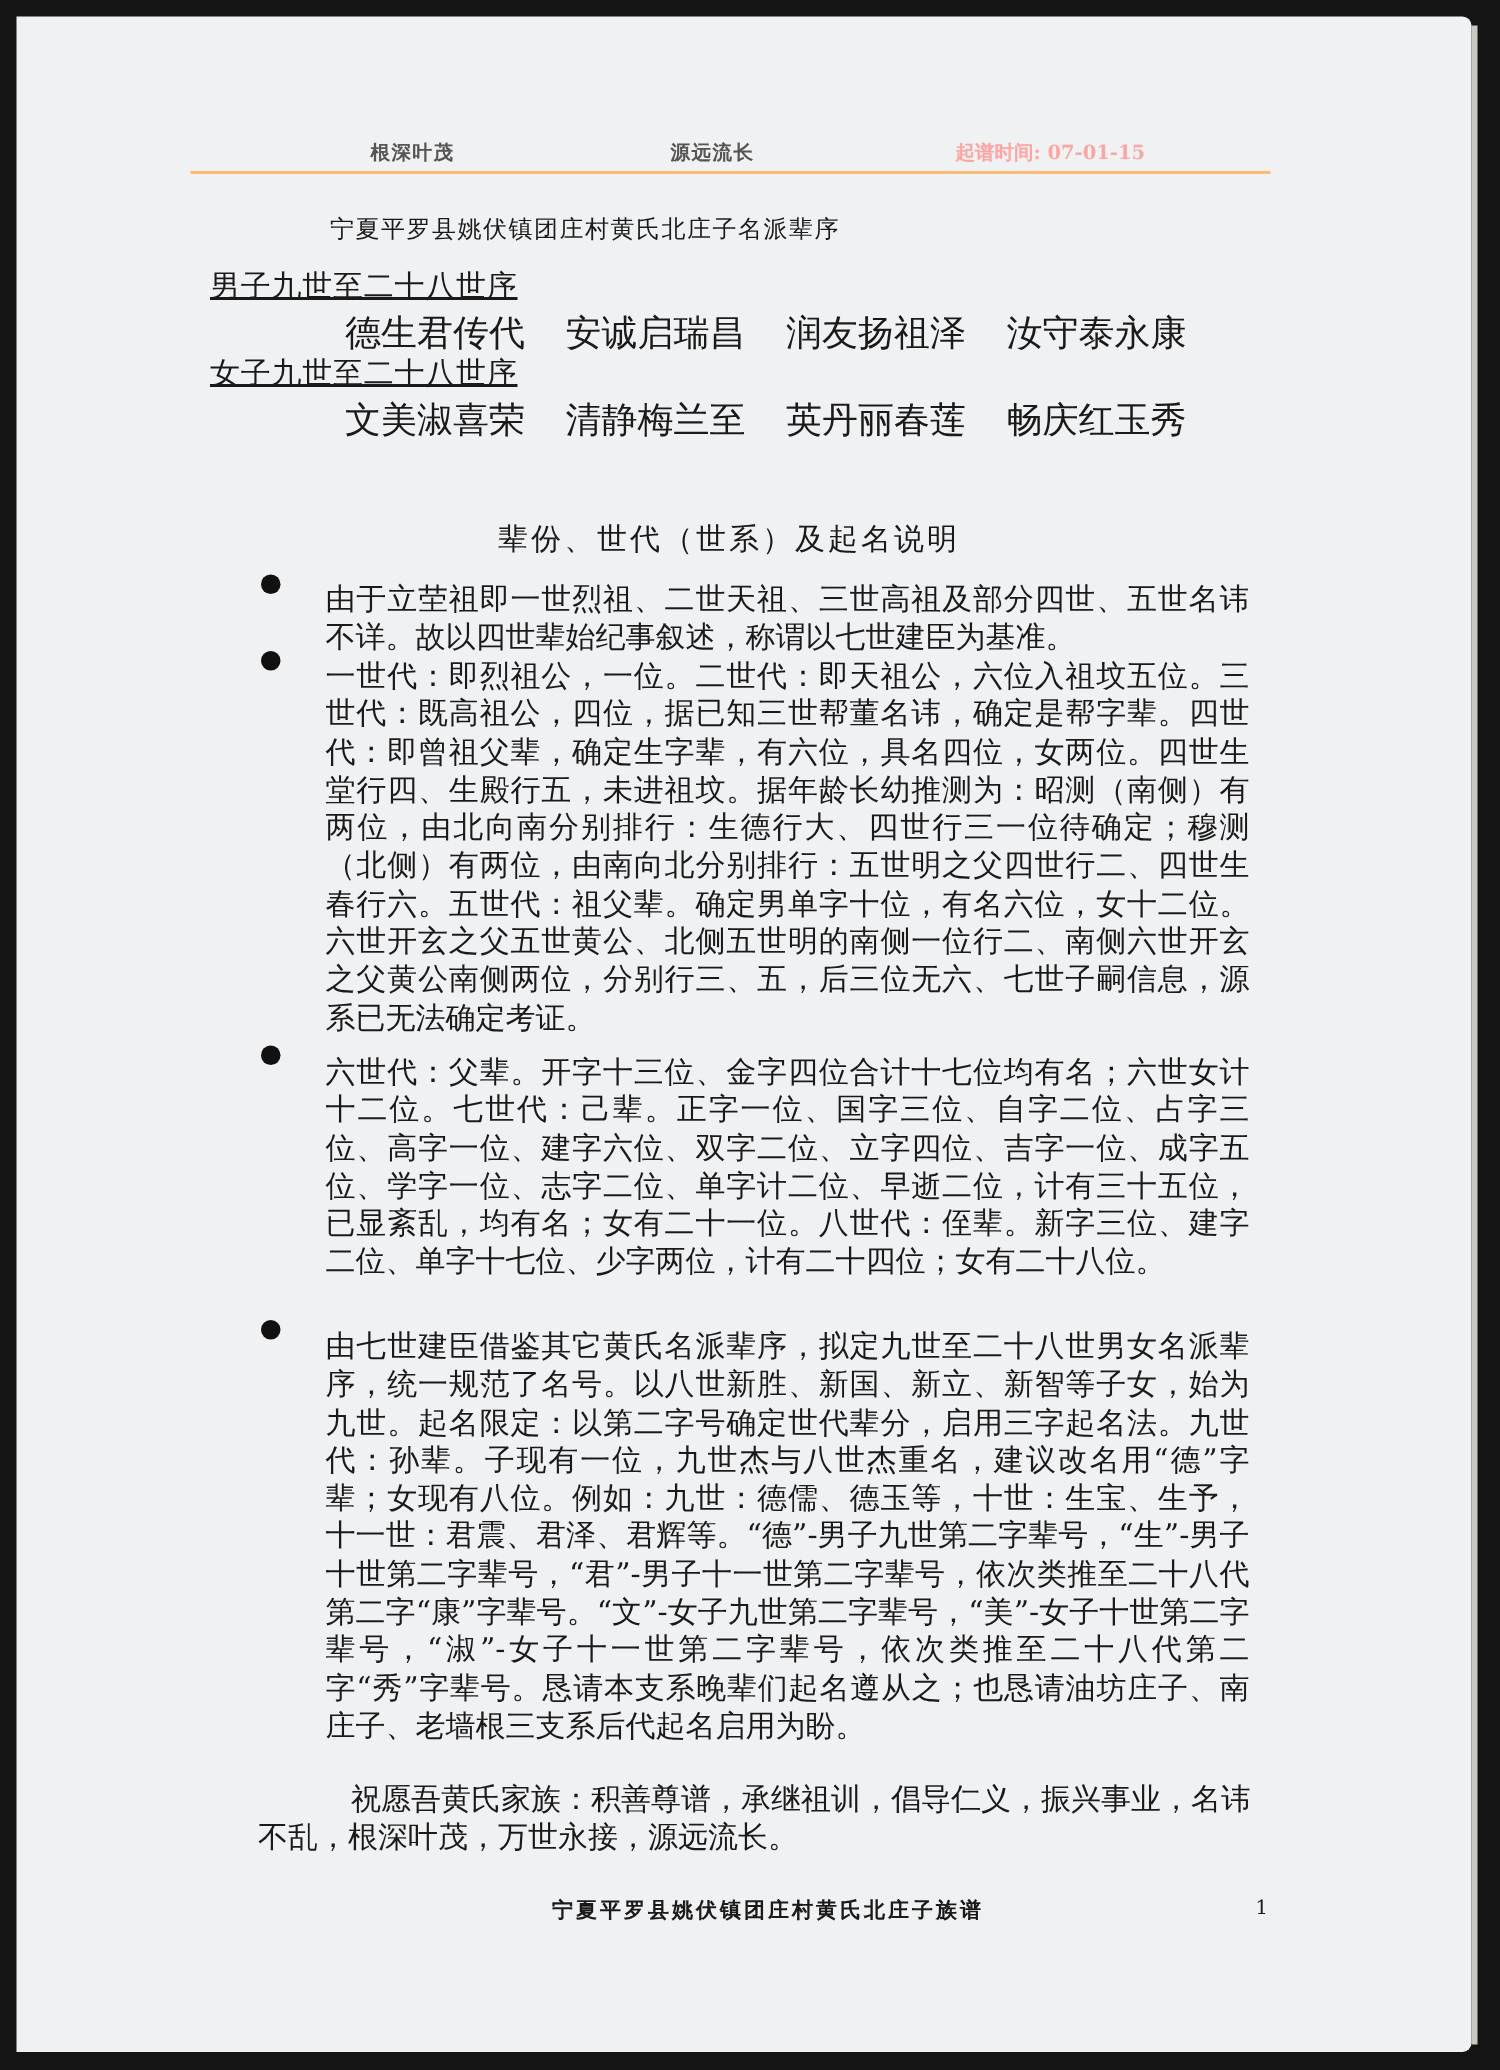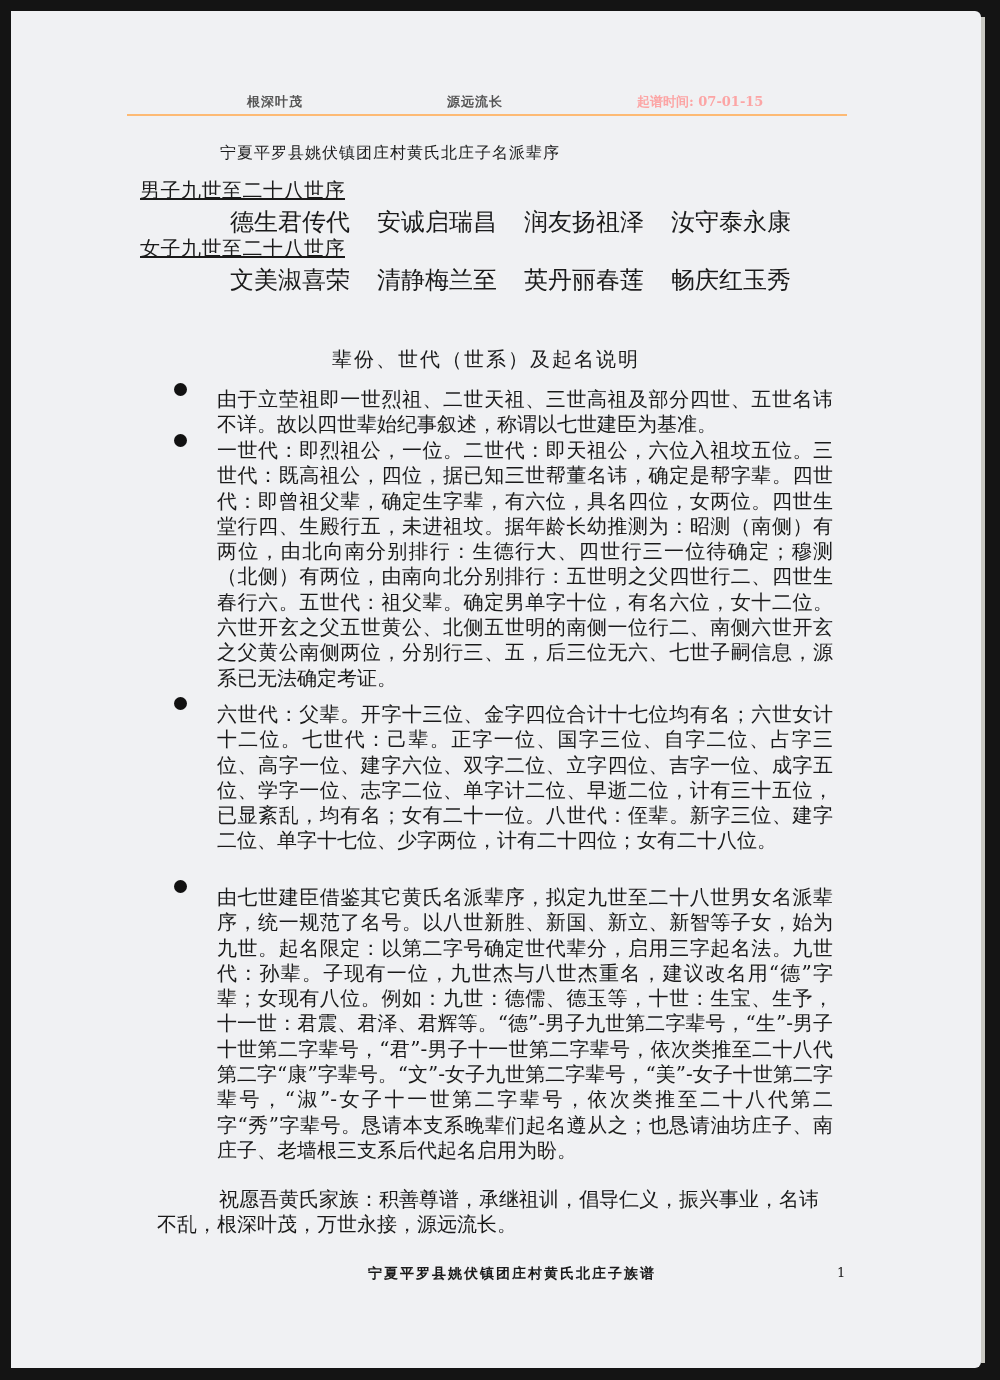--- a/index.html
+++ b/index.html
@@ -31,21 +31,21 @@
   }
   .line { position: absolute; font-size: 20px; white-space: nowrap; letter-spacing: 0.5px; text-decoration: underline; }
   .gen-row { position: absolute; left: 230px; font-size: 24px; }
   .gen-row span { display: inline-block; width: 147px; }
   .subtitle { position: absolute; left: 332px; top: 318px; font-size: 20px; letter-spacing: 2px; margin-top: 28px; }
   .bullet-block { position: absolute; left: 205px; width: 640px; font-size: 20px; line-height: 25.3px; text-align: justify; }
   .bullet-block p { margin: 12px; }
   .dot {
     position: absolute; left: 174px; width: 13px; height: 13px; border-radius: 50%; background: #111;
   }
-  .closing { position: absolute; left: 157px; top: 1187px; width: 672px; font-size: 20px; line-height: 25.3px; text-indent: 62px; }
+  .closing { position: absolute; left: 172px; top: 1187px; width: 672px; font-size: 20px; line-height: 25.3px; text-indent: 62px; }
   .footer {
     position: absolute; left: 368px; top: 1265px; font-size: 14px; font-weight: bold; letter-spacing: 2px;
   }
   .page-num { position: absolute; left: 837px; top: 1265px; font-size: 13px; }
 </style>
 </head>
 <body>
 
 <div class="page">
   <div class="page-edge"></div>

